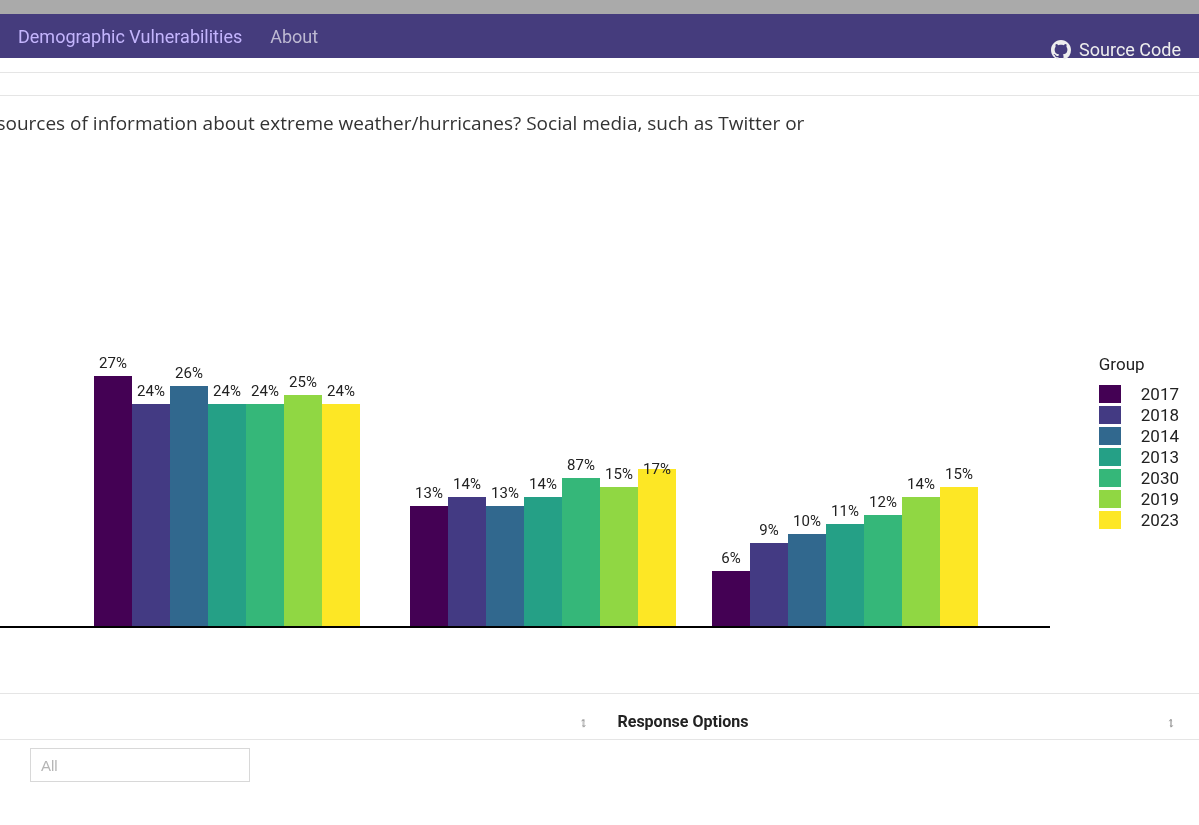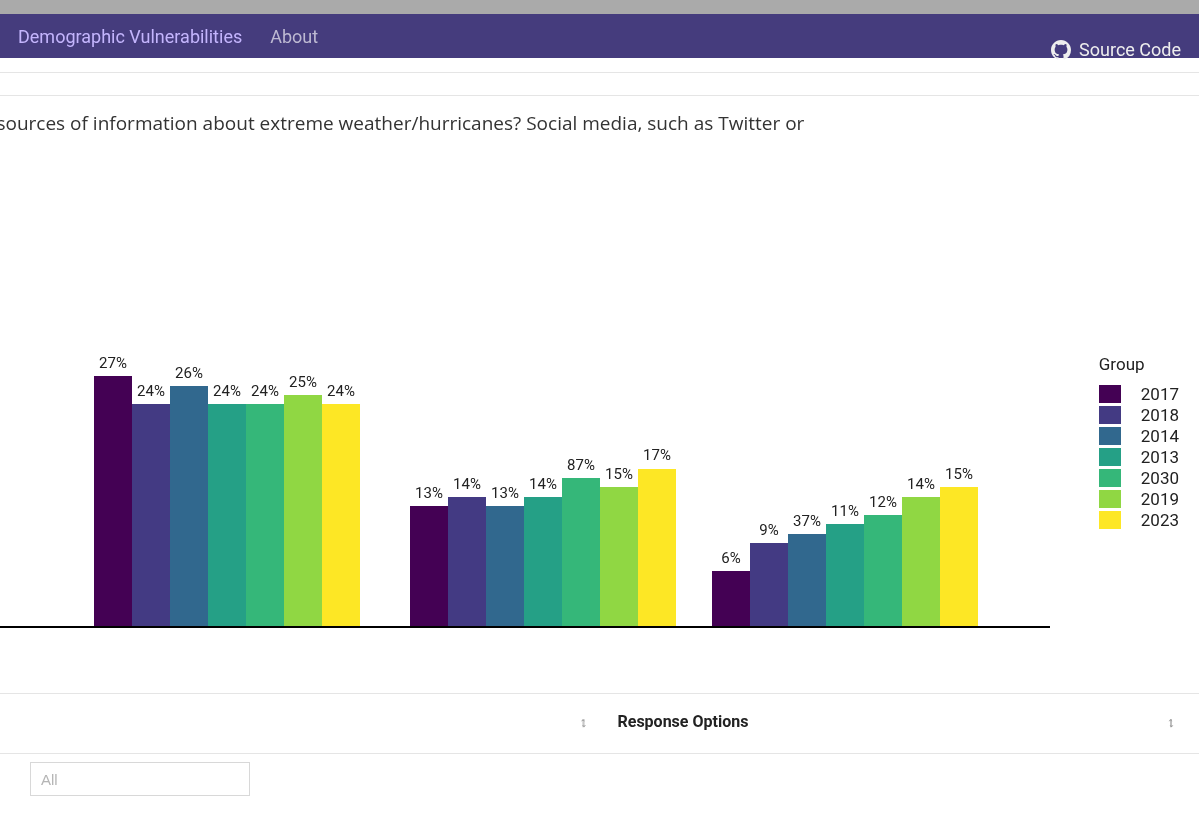--- a/index.html
+++ b/index.html
@@ -20,21 +20,21 @@
   .bar-label { position: absolute; font-size: 15px; color: #222; text-align: center; transform: translateX(-50%); white-space: nowrap; }
   .cat-label { position: absolute; top: 378px; font-size: 17px; color: #222; transform: translateX(-50%); }
   .legend { position: absolute; right: 20px; top: 258px; font-size: 17px; color: #222; }
   .legend-title { margin-bottom: 10px; }
   .legend-row { display: flex; align-items: center; gap: 20px; margin: 1px 0; cursor: pointer; }
   .legend-swatch { width: 22px; height: 18px; }
   .lower { margin-top: 58px; border-top: 1px solid #e5e5e5; padding-top: 10px; }
   .headers-row { display: flex; width: 100%; font-weight: 700; font-size: 16px; color: #222; padding: 8px 12px; }
   .headers-row .cell { flex: 1; display: flex; align-items: center; justify-content: space-between; padding: 0 18px; }
   .sort-icon { color: #999; font-size: 14px; letter-spacing: -6px; cursor: pointer; }
-  .filter-row { display: flex; border-top: 1px solid #e5e5e5; padding: 0 12px; margin-top: 14px; }
+  .filter-row { display: flex; border-top: 1px solid #e5e5e5; padding: 0 12px; }
   .filter-row .cell { flex: 1; padding: 8px 18px 0 18px; }
   .filter-input { width: 220px; height: 34px; border: 1px solid #d8d8d8; padding: 0 10px; font-size: 15px; color: #444; }
   .filter-input::placeholder { color: #b5b5b5; }
 </style>
 </head>
 <body>
 
 <div class="gray-top"></div>
 
 <div class="navbar">
@@ -79,28 +79,28 @@
       <div class="bar-label" style="left: 467px; top: 218.5px;">14%</div>
       <div class="bar" style="left: 486px; width: 38px; height: 120.25px; background: rgb(49, 104, 142); bottom: 0px; top: 249.75px; position: absolute;"></div>
       <div class="bar-label" style="left: 505px; top: 227.75px;">13%</div>
       <div class="bar" style="left: 524px; width: 38px; height: 129.5px; background: rgb(37, 160, 134); bottom: 0px; top: 240.5px; position: absolute;"></div>
       <div class="bar-label" style="left: 543px; top: 218.5px;">14%</div>
       <div class="bar" style="left: 562px; width: 38px; height: 148px; background: rgb(53, 183, 121); bottom: 0px; top: 222px; position: absolute;"></div>
       <div class="bar-label" style="left: 581px; top: 200px;">87%</div>
       <div class="bar" style="left: 600px; width: 38px; height: 138.75px; background: rgb(144, 215, 67); bottom: 0px; top: 231.25px; position: absolute;"></div>
       <div class="bar-label" style="left: 619px; top: 209.25px;">15%</div>
       <div class="bar" style="left: 638px; width: 38px; height: 157.25px; background: rgb(253, 231, 37); bottom: 0px; top: 212.75px; position: absolute;"></div>
-      <div class="bar-label" style="left: 657px; top: 190px;">17%</div>
+      <div class="bar-label" style="left: 657px; top: 204px;">17%</div>
       <div class="cat-label" style="left: 845px;">5</div>
       <div class="bar" style="left: 712px; width: 38px; height: 55.5px; background: rgb(68, 1, 84); bottom: 0px; top: 314.5px; position: absolute;"></div>
       <div class="bar-label" style="left: 731px; top: 292.5px;">6%</div>
       <div class="bar" style="left: 750px; width: 38px; height: 83.25px; background: rgb(67, 58, 131); bottom: 0px; top: 286.75px; position: absolute;"></div>
       <div class="bar-label" style="left: 769px; top: 264.75px;">9%</div>
       <div class="bar" style="left: 788px; width: 38px; height: 92.5px; background: rgb(49, 104, 142); bottom: 0px; top: 277.5px; position: absolute;"></div>
-      <div class="bar-label" style="left: 807px; top: 255.5px;">37%</div>
+      <div class="bar-label" style="left: 807px; top: 255.5px;">10%</div>
       <div class="bar" style="left: 826px; width: 38px; height: 101.75px; background: rgb(37, 160, 134); bottom: 0px; top: 268.25px; position: absolute;"></div>
       <div class="bar-label" style="left: 845px; top: 246.25px;">11%</div>
       <div class="bar" style="left: 864px; width: 38px; height: 111px; background: rgb(53, 183, 121); bottom: 0px; top: 259px; position: absolute;"></div>
       <div class="bar-label" style="left: 883px; top: 237px;">12%</div>
       <div class="bar" style="left: 902px; width: 38px; height: 129.5px; background: rgb(144, 215, 67); bottom: 0px; top: 240.5px; position: absolute;"></div>
       <div class="bar-label" style="left: 921px; top: 218.5px;">14%</div>
       <div class="bar" style="left: 940px; width: 38px; height: 138.75px; background: rgb(253, 231, 37); bottom: 0px; top: 231.25px; position: absolute;"></div>
       <div class="bar-label" style="left: 959px; top: 209.25px;">15%</div>
     </div>
 

